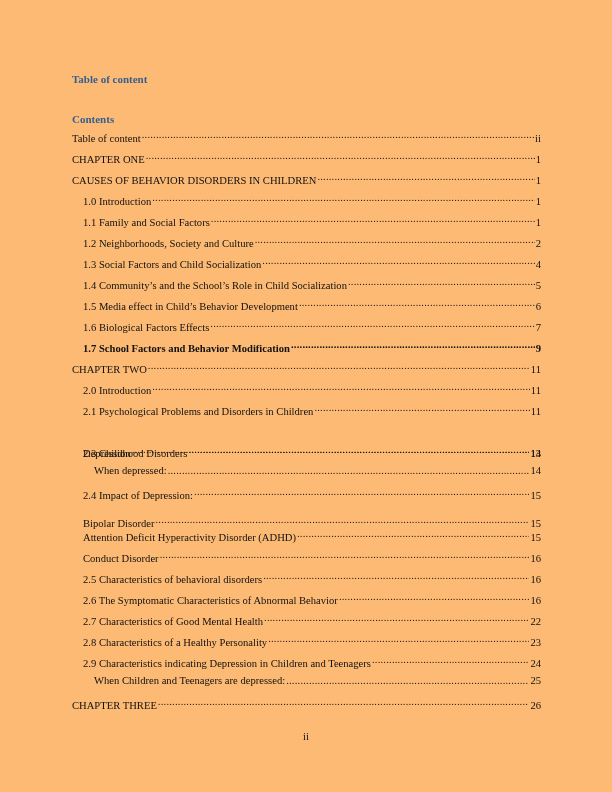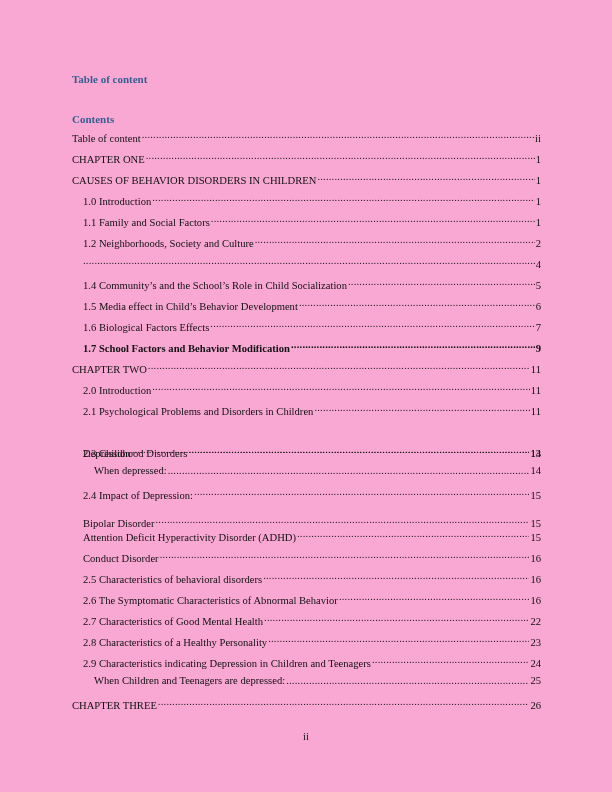--- a/index.html
+++ b/index.html
@@ -12,21 +12,21 @@
       height: 792px;
       position: relative;
       overflow: hidden;
       font-family: "Liberation Serif", "DejaVu Serif", serif;
       color: #111111;
     }
     .page {
       position: absolute;
       left: 0; top: 0;
       width: 612px; height: 792px;
-      background: #f9a8d4;
+      background: #fdba74;
     }
     .heading {
       position: absolute;
       left: 72px;
       font-weight: bold;
       color: #365f91;
       font-size: 11px;
       line-height: 13px;
       white-space: nowrap;
     }
@@ -118,20 +118,21 @@
       <span class="label">1.1 Family and Social Factors</span>
       <span class="leader"></span>
       <span class="page-num">1</span>
     </div>
     <div class="toc-row lvl-1" style="top:105px;">
       <span class="label">1.2 Neighborhoods, Society and Culture</span>
       <span class="leader"></span>
       <span class="page-num">2</span>
     </div>
     <div class="toc-row lvl-1" style="top:126px;">
+      <span class="label">1.3 Social Factors and Child Socialization</span>
       <span class="leader"></span>
       <span class="page-num">4</span>
     </div>
     <div class="toc-row lvl-1" style="top:147px;">
       <span class="label">1.4 Community’s and the School’s Role in Child Socialization</span>
       <span class="leader"></span>
       <span class="page-num">5</span>
     </div>
     <div class="toc-row lvl-1" style="top:168px;">
       <span class="label">1.5 Media effect in Child’s Behavior Development</span>

